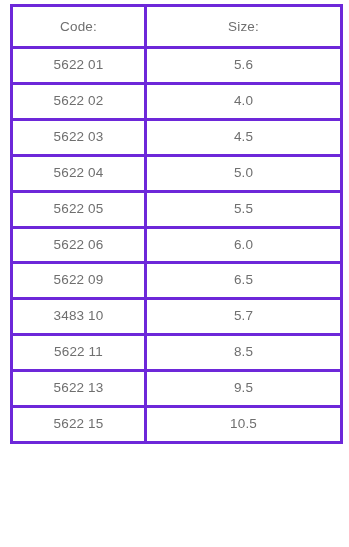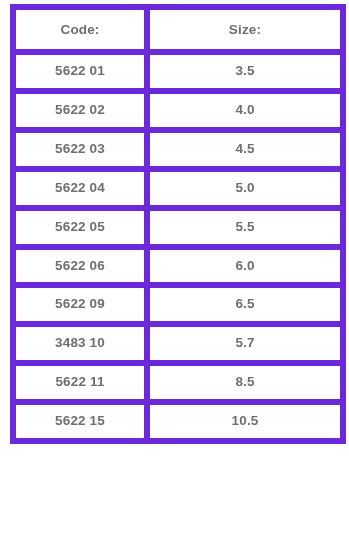--- a/index.html
+++ b/index.html
@@ -23,24 +23,24 @@
     border-collapse: collapse;
     table-layout: fixed;
     width: 330px;
     border: 1px solid #8d8d8d;
   }
   table.size-table col.col-code { width: 134px; }
   table.size-table col.col-size { width: 196px; }
 
   table.size-table th,
   table.size-table td {
-    border: 6px solid #6d28d9;
+    border: 3px solid #6d28d9;
     text-align: center;
     vertical-align: middle;
-    font-weight: bold;
+    font-weight: normal;
     color: #6f6f6f;
     font-size: 13.5px;
     letter-spacing: 0.15px;
     background: #ffffff;
   }
   table.size-table thead th {
     height: 39px;
     line-height: 39px;
     padding: 0;
   }
@@ -61,21 +61,21 @@
     </colgroup>
     <thead>
       <tr>
         <th>Code:</th>
         <th>Size:</th>
       </tr>
     </thead>
     <tbody id="table-body">
         <tr>
           <td>5622 01</td>
-          <td>3.5</td>
+          <td>5.6</td>
         </tr>
         <tr>
           <td>5622 02</td>
           <td>4.0</td>
         </tr>
         <tr>
           <td>5622 03</td>
           <td>4.5</td>
         </tr>
         <tr>
@@ -96,18 +96,22 @@
         </tr>
         <tr>
           <td>3483 10</td>
           <td>5.7</td>
         </tr>
         <tr>
           <td>5622 11</td>
           <td>8.5</td>
         </tr>
         <tr>
+          <td>5622 13</td>
+          <td>9.5</td>
+        </tr>
+        <tr>
           <td>5622 15</td>
           <td>10.5</td>
         </tr>
       </tbody>
   </table>
 </div>
 
 </body></html>

